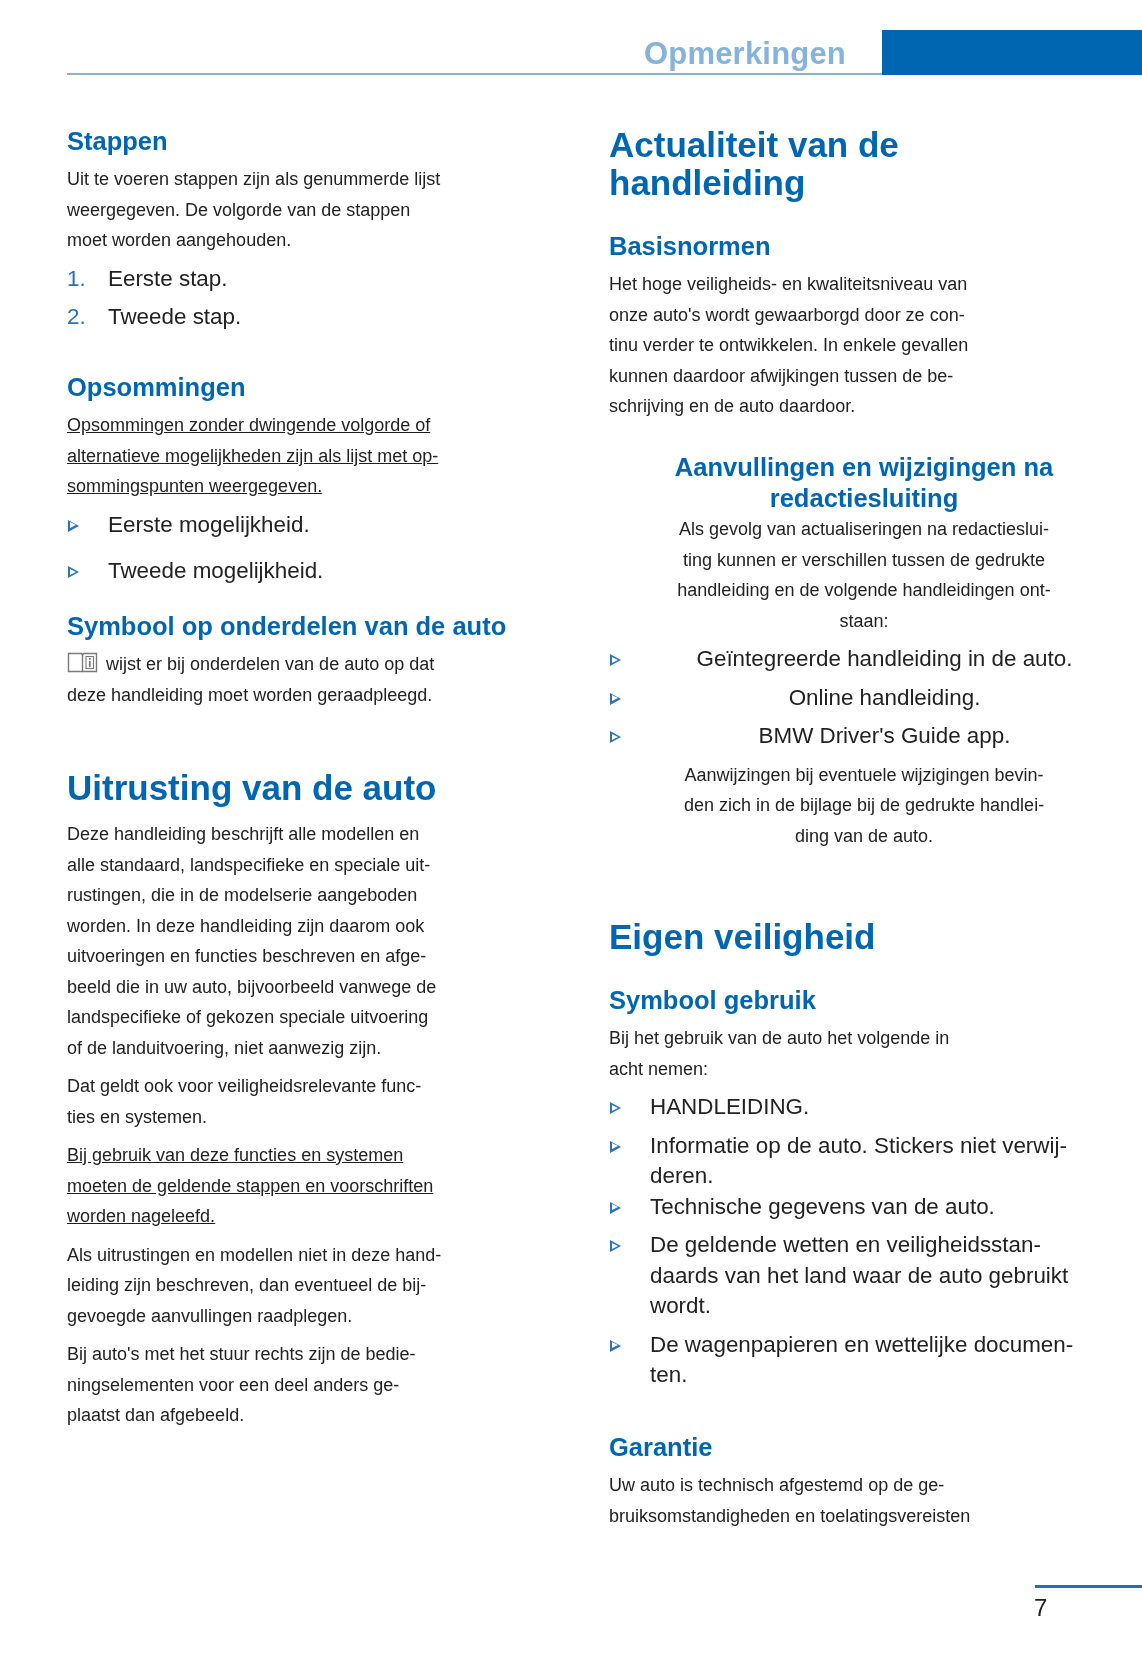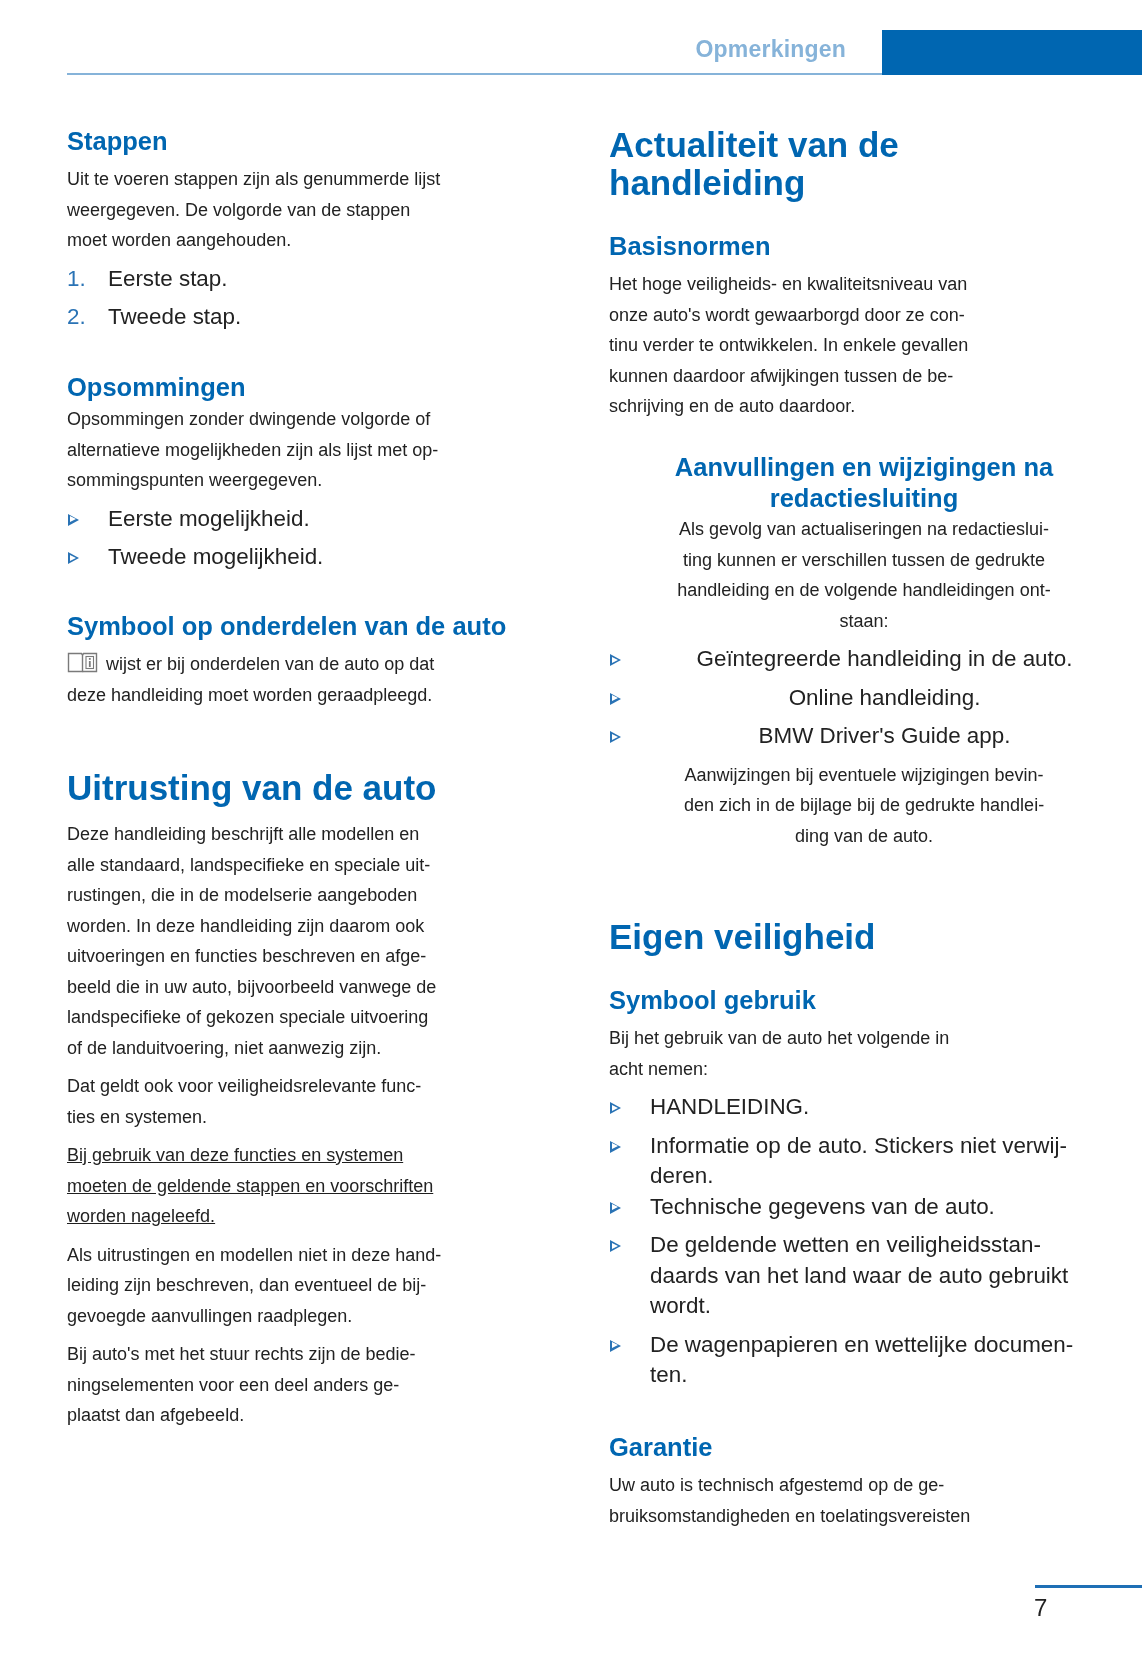--- a/index.html
+++ b/index.html
@@ -1,18 +1,18 @@
 <!DOCTYPE html>
 <html><head>
 <meta charset="utf-8">
 <style>
   html, body { margin: 0; padding: 0; background: #ffffff; }
   body { width: 1142px; height: 1654px; position: relative; overflow: hidden;
          font-family: "Liberation Sans", "DejaVu Sans", sans-serif; color: #1f1f1f; }
-  .hdr-text { position: absolute; top: 36px; right: 296px; font-size: 23px; font-weight: bold;
+  .hdr-text { position: absolute; top: 36px; right: 296px; font-size: 31px; font-weight: bold;
               color: #86b3d9; letter-spacing: 0.2px; }
   .hdr-box { position: absolute; left: 882px; top: 30px; width: 260px; height: 45px; background: #0066b1; }
   .hdr-line { position: absolute; left: 67px; top: 73px; width: 815px; height: 2px; background: #86b3d9; }
   .col { position: absolute; width: 500px; }
   .col-left { left: 67px; }
   .col-right { left: 609px; width: 510px; }
   .blk { position: absolute; left: 0; width: 100%; }
   .h1 { font-size: 35px; font-weight: bold; color: #0066b1; line-height: 38px; margin: 0; }
   .h2 { font-size: 25.5px; font-weight: bold; color: #0066b1; line-height: 31px; margin: 0; }
   .p { font-size: 18px; line-height: 30.5px; margin: 0; color: #222; }
@@ -49,27 +49,27 @@
       </div>
       <div class="li">
         <span class="mk">2.</span>
         <span>Tweede stap.</span>
       </div>
     </div>
   </div>
 
   <div class="blk" style="top:372px;">
     <div class="h2">Opsommingen</div>
-    <div style="margin-top:1px;">
+    <div style="margin-top:7px;text-decoration:underline;">
       <div class="p">Opsommingen zonder dwingende volgorde of</div>
       <div class="p">alternatieve mogelijkheden zijn als lijst met op-</div>
       <div class="p">sommingspunten weergegeven.</div>
     </div>
     <div style="margin-top:8px;">
-      <div class="li" style="margin-bottom:8px;">
+      <div class="li" style="margin-bottom:16px;">
         <span class="tri"></span>
         <span>Eerste mogelijkheid.</span>
       </div>
       <div class="li">
         <span class="tri"></span>
         <span>Tweede mogelijkheid.</span>
       </div>
     </div>
   </div>
 

